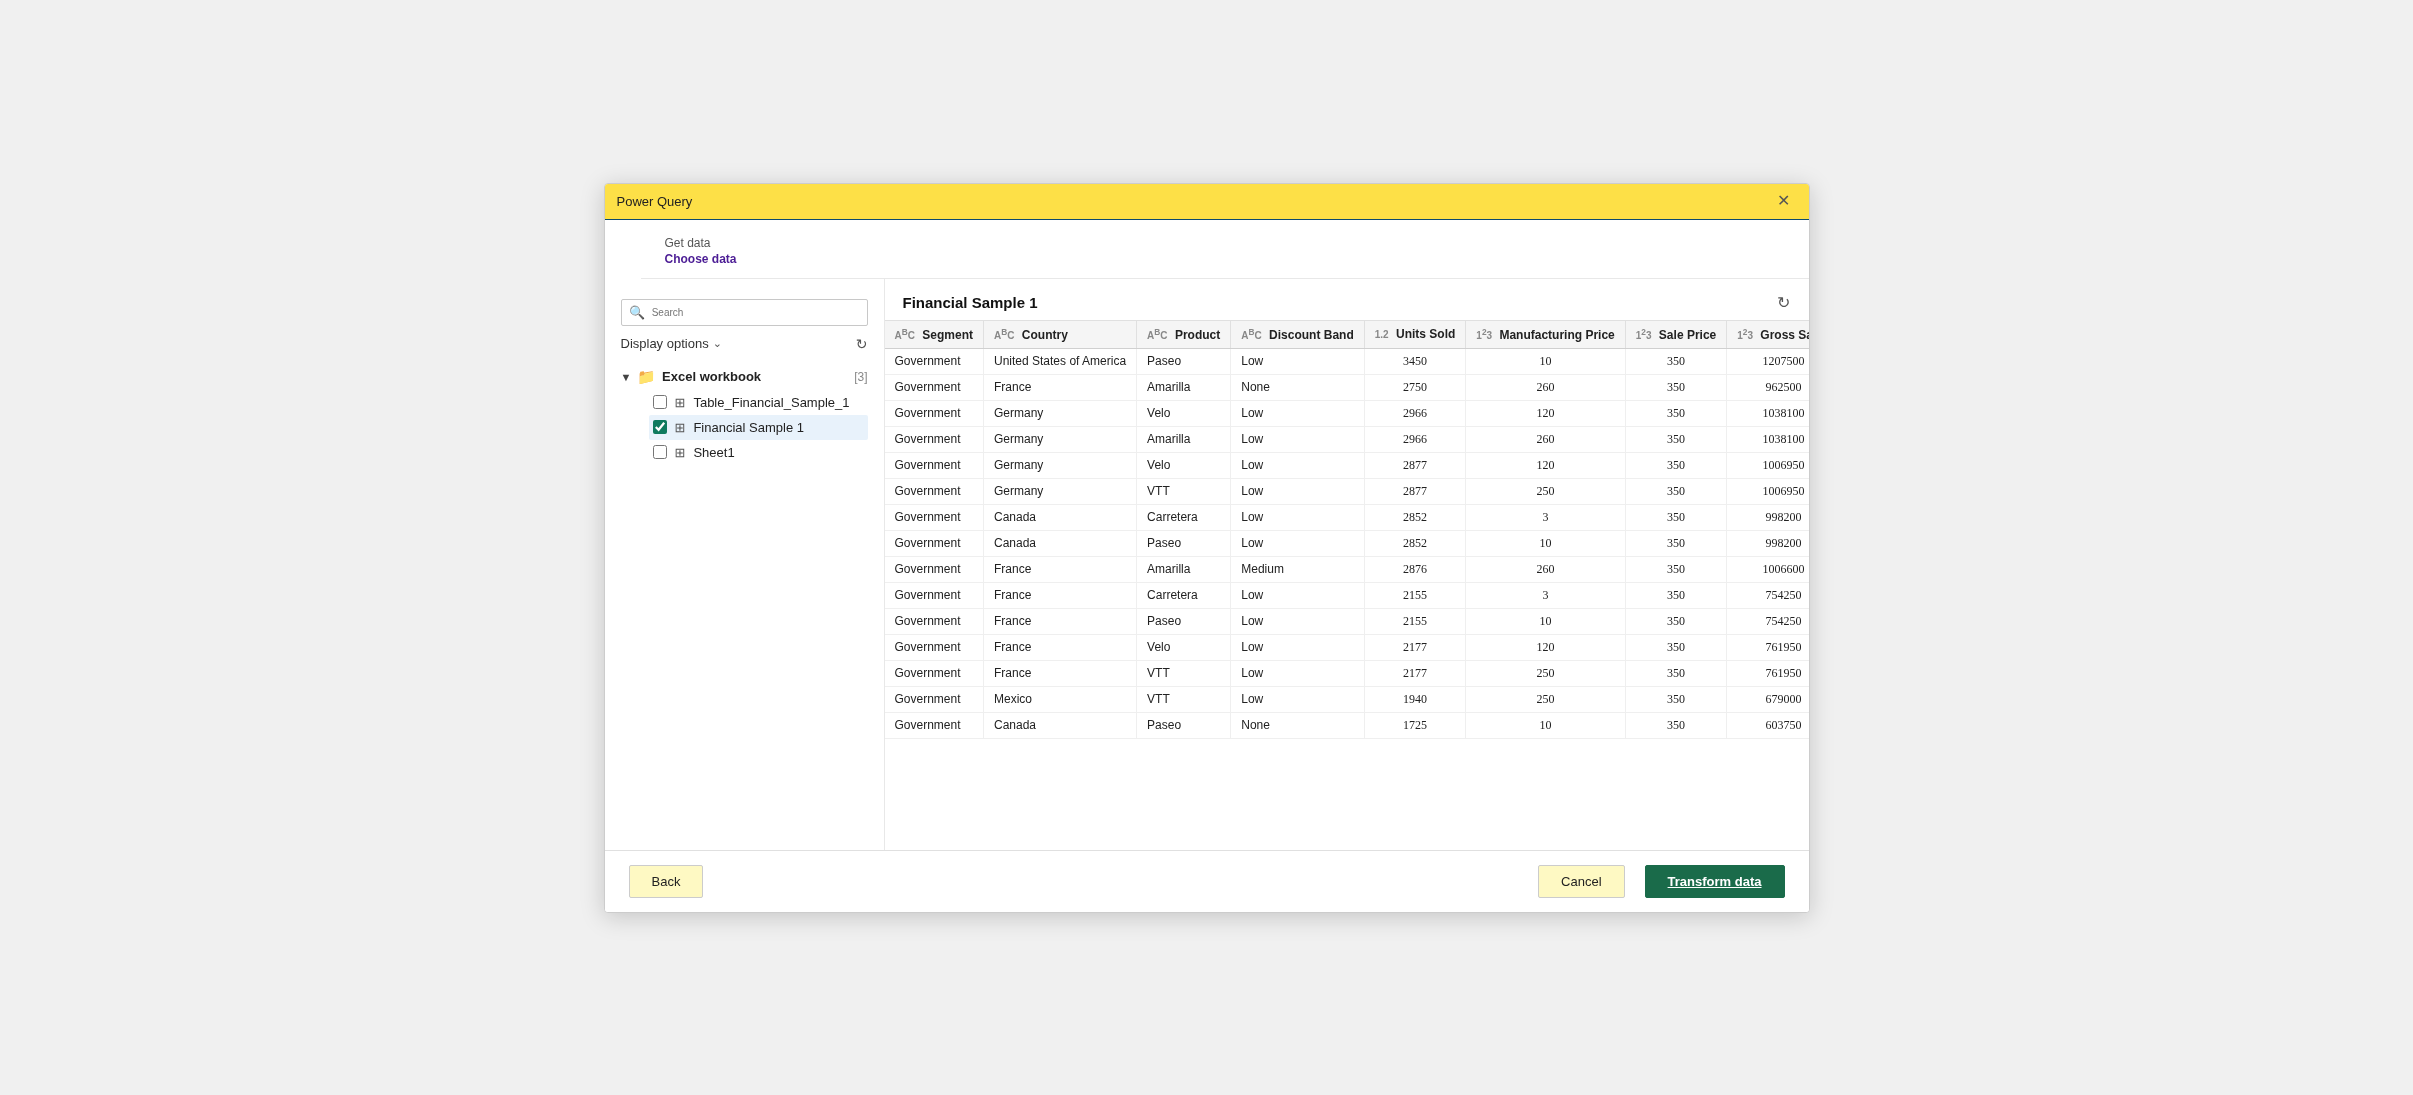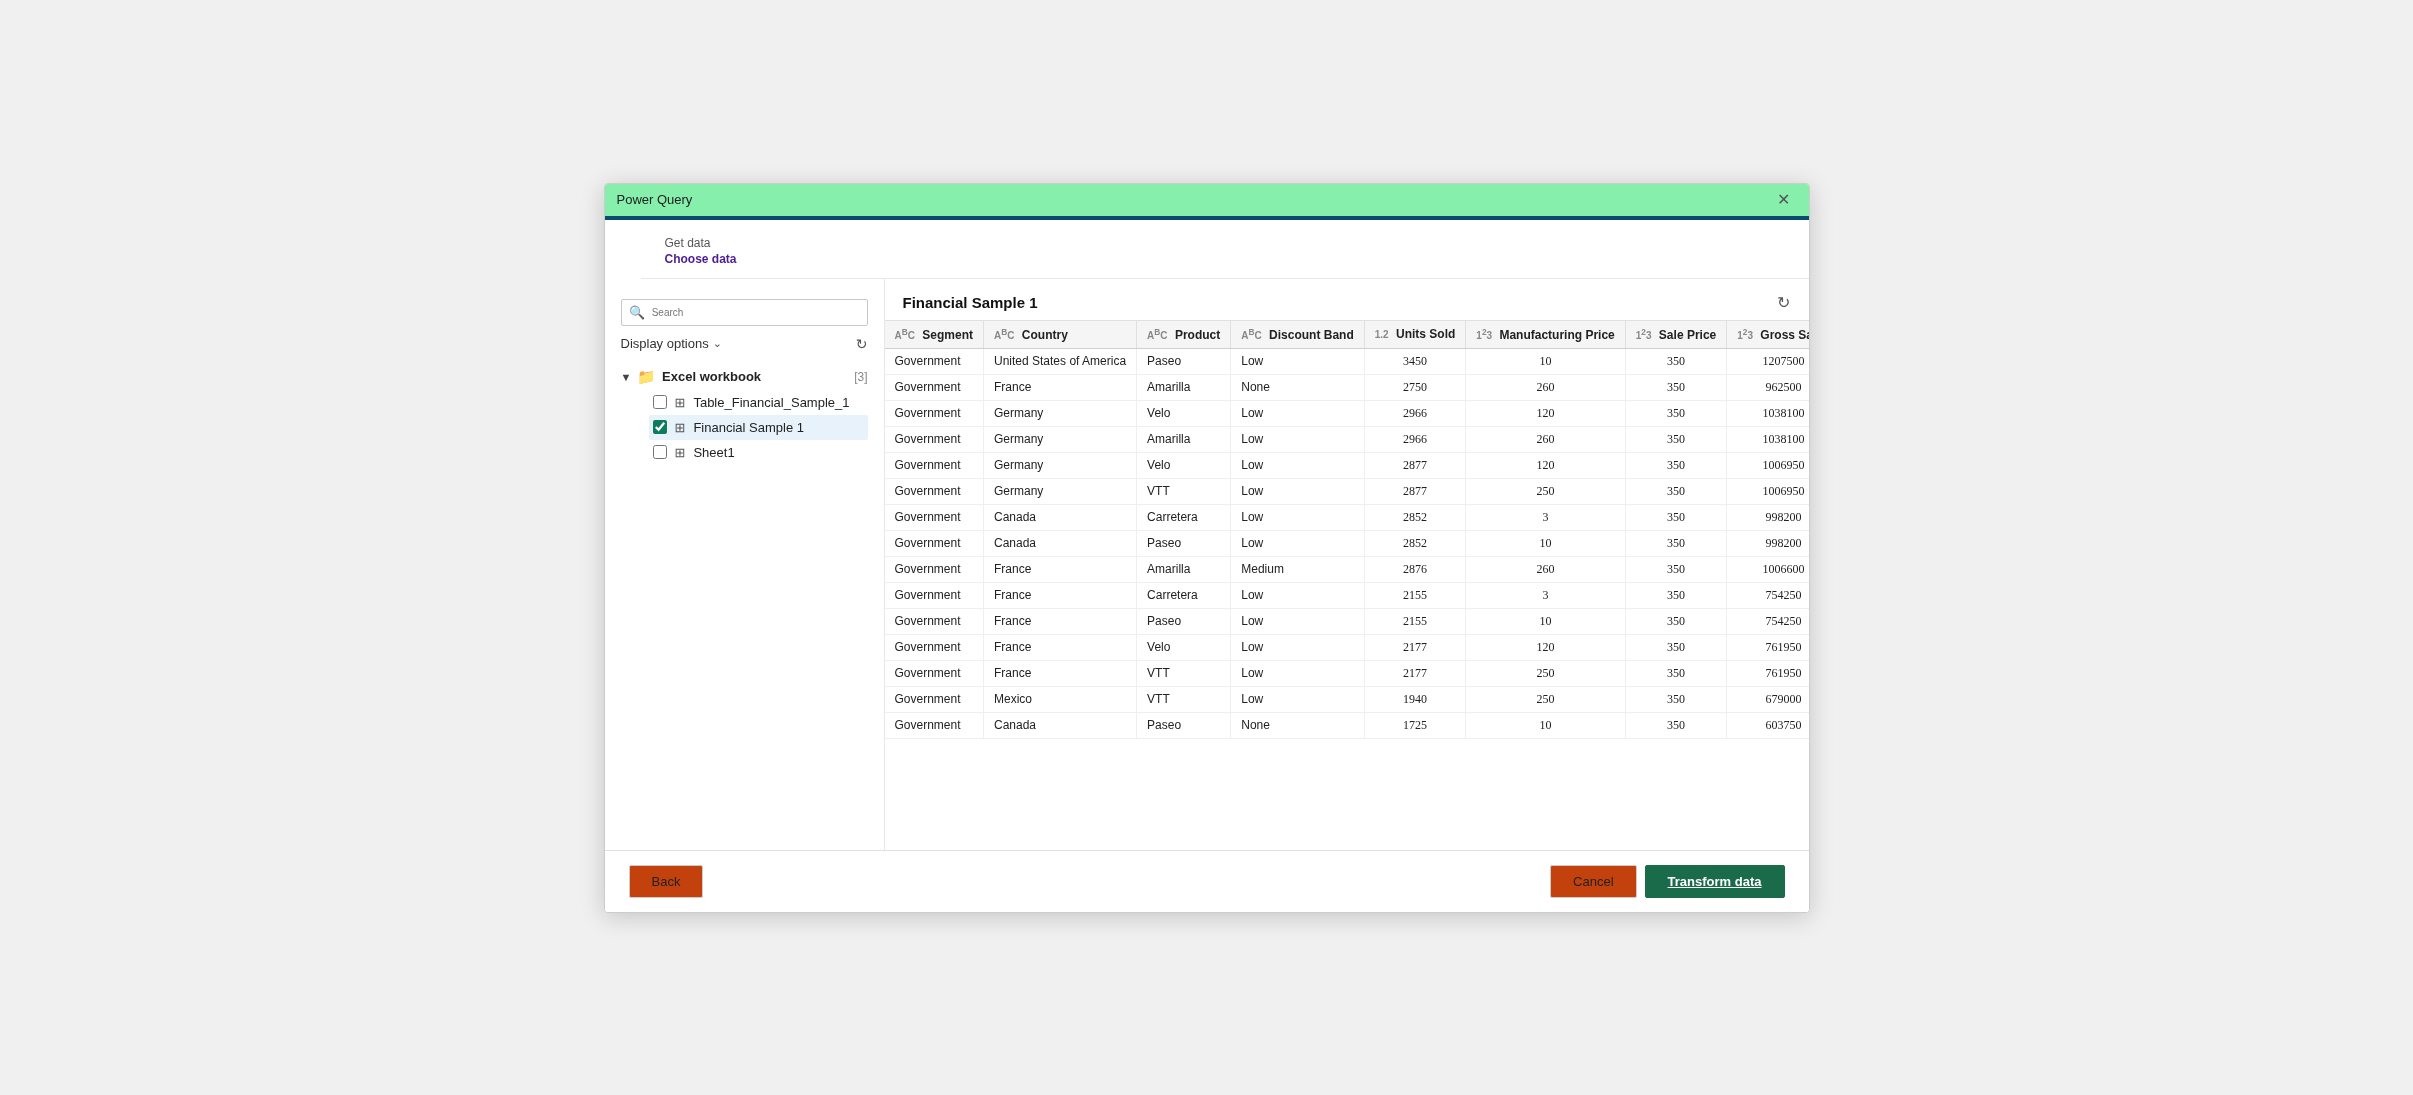--- a/index.html
+++ b/index.html
@@ -17,22 +17,22 @@
       height: 730px;
       background: #fff;
       border: 1px solid #ccc;
       border-radius: 4px;
       display: flex;
       flex-direction: column;
       box-shadow: 0 4px 24px rgba(0,0,0,0.18);
       overflow: hidden;
     }
     .titlebar {
-      background: #86efac;
-      border-bottom: 4px solid #0c4a6e;
+      background: #fde047;
+      border-bottom: 1px solid #0c4a6e;
       height: 36px;
       display: flex;
       align-items: center;
       justify-content: space-between;
       padding: 0 12px;
       flex-shrink: 0;
     }
     .titlebar-title {
       font-size: 13px;
       color: #222;
@@ -249,33 +249,33 @@
       align-items: center;
       justify-content: space-between;
       padding: 14px 24px;
       border-top: 1px solid #e0e0e0;
       background: #fff;
       flex-shrink: 0;
     }
     .footer-left { }
     .footer-right {
       display: flex;
-      gap: 8px;
+      gap: 20px;
       align-items: center;
       padding-left: 9px;
     }
     .btn {
       padding: 8px 22px;
       font-size: 13px;
       border-radius: 2px;
       cursor: pointer;
       font-family: inherit;
       font-weight: 500;
       border: 1px solid #ccc;
-      background: #c2410c;
+      background: #fef9c3;
       color: #222;
     }
     .btn-primary {
       background: #1a6b4a;
       color: #fff;
       border: 1px solid #1a6b4a;
       font-weight: 600;
       text-decoration: underline;
     }
   </style>

